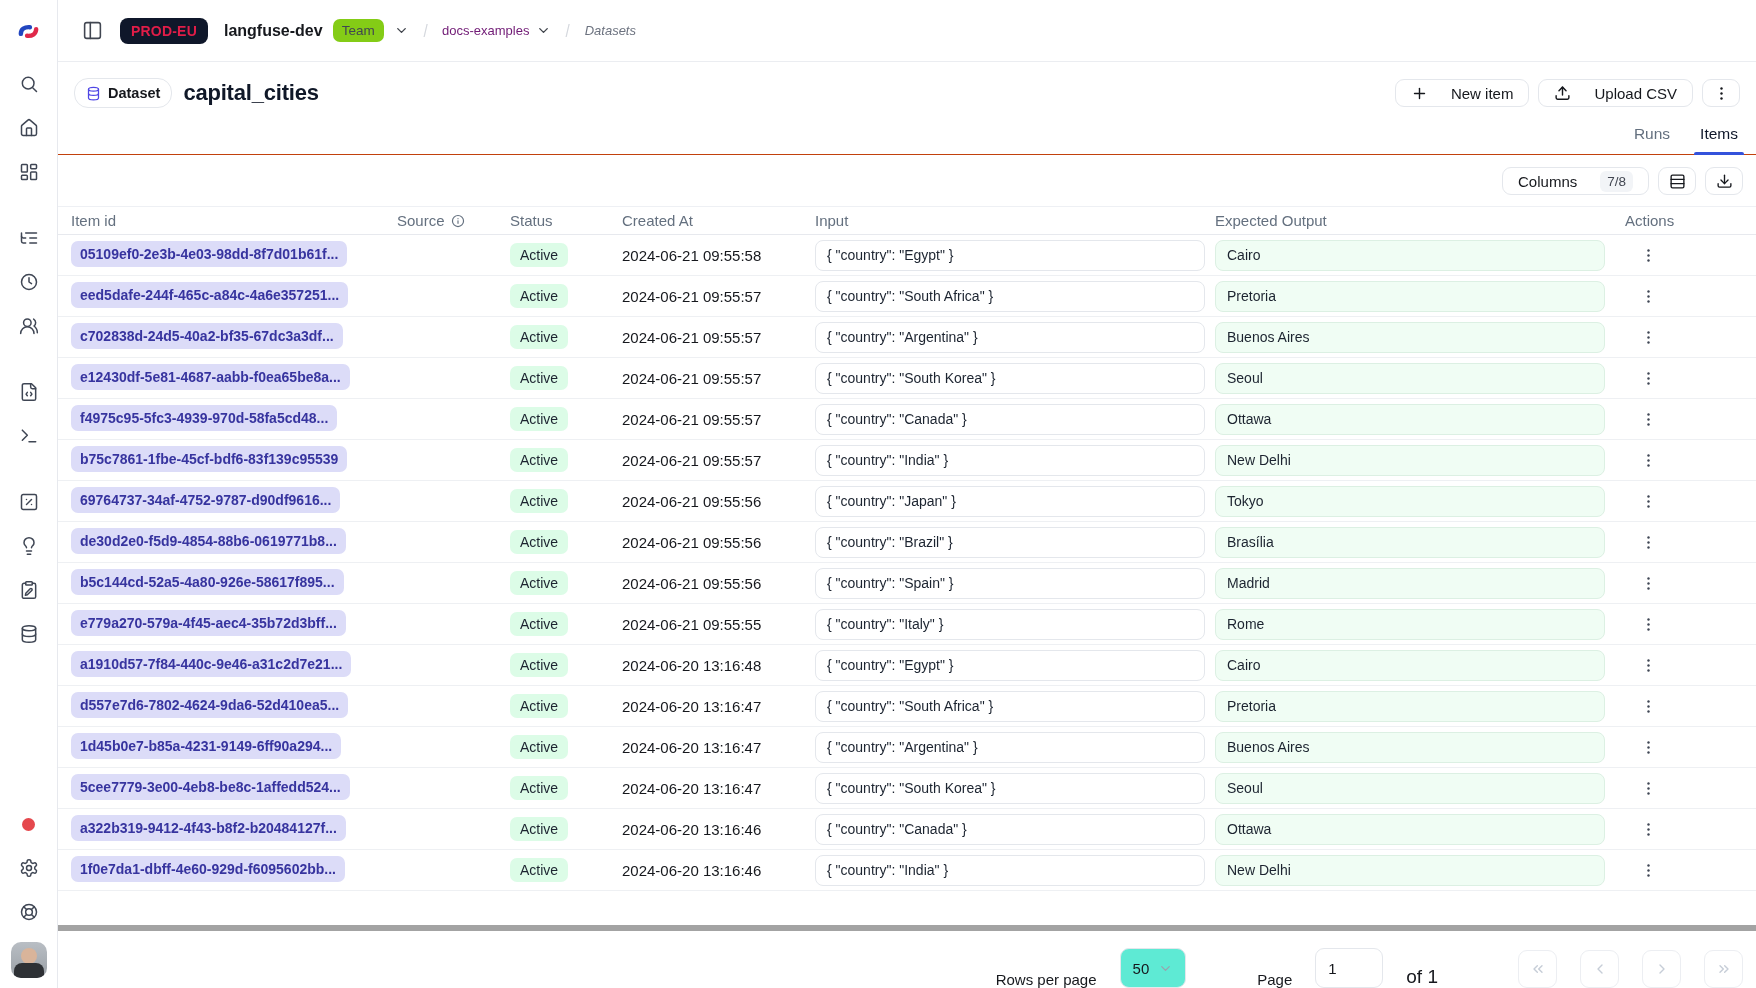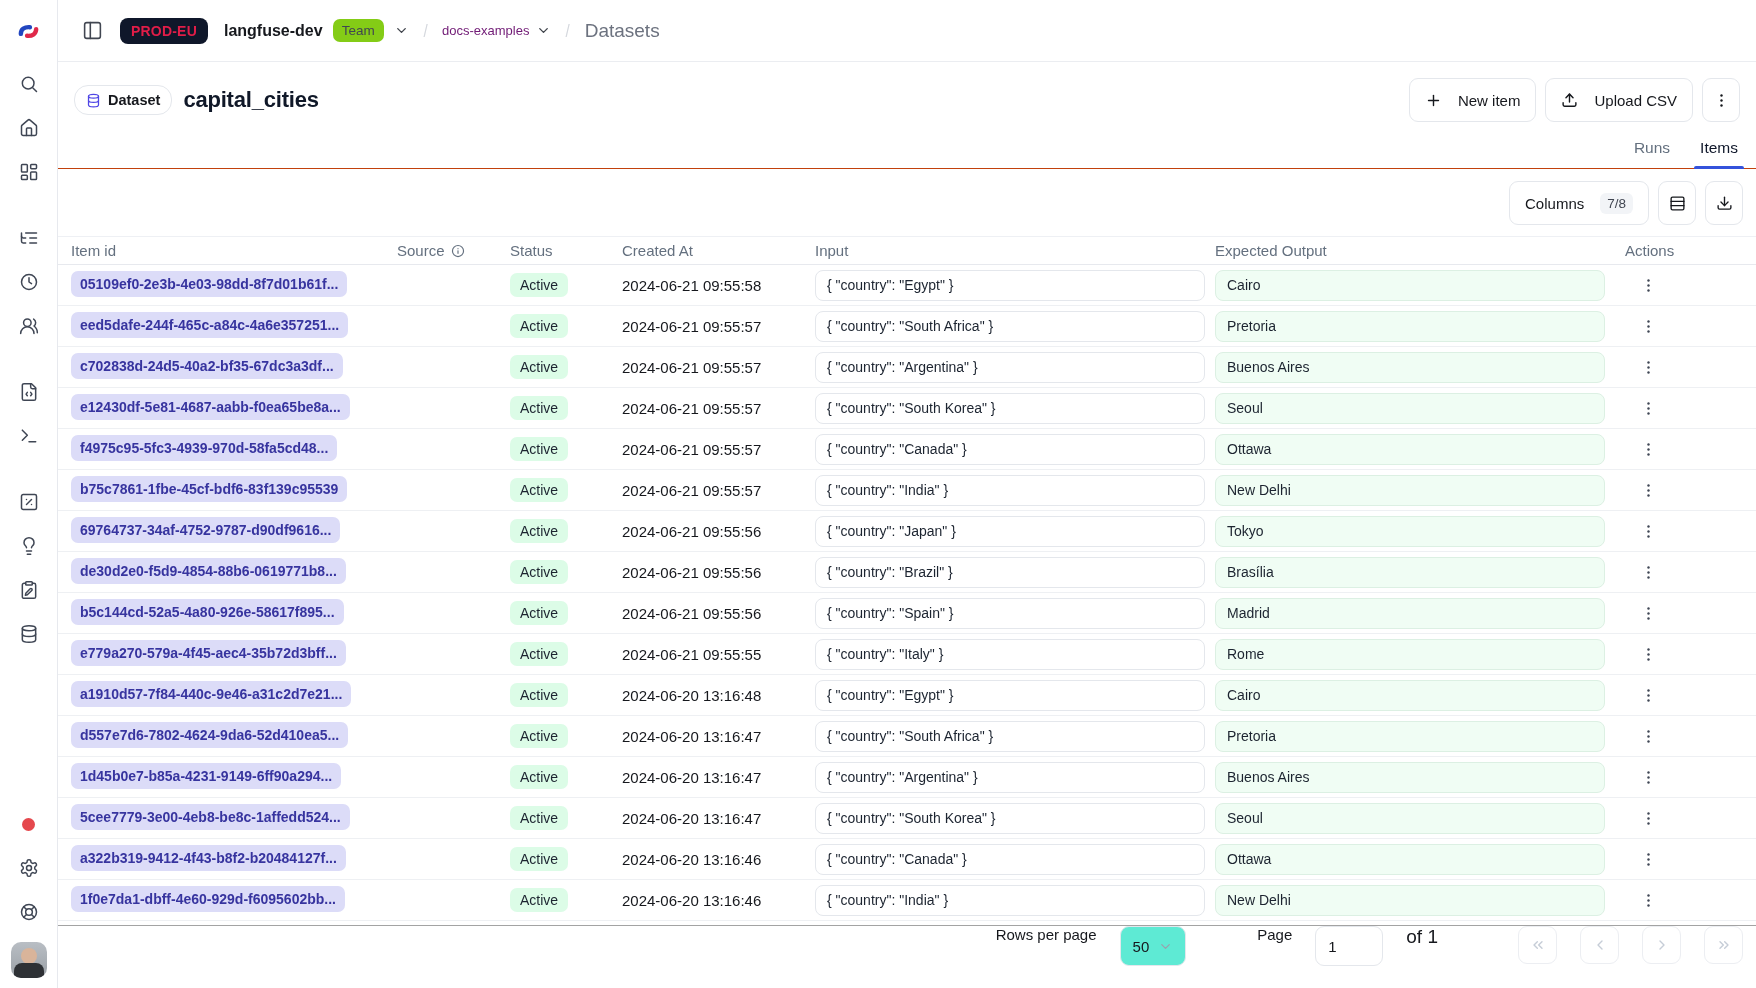--- a/index.html
+++ b/index.html
@@ -51,36 +51,36 @@
     padding:5px 11px; border-radius:8px; letter-spacing:.2px;
   }
   .crumb-org { font-size:16px; font-weight:600; color:#16181d; margin-left:6px; }
   .team-badge {
     background:#84cc16; color:#414651; font-size:13.5px; font-weight:500;
     padding:4px 9px; border-radius:7px;
   }
   .crumb-chevron { color:#40444c; display:flex; align-items:center; cursor:pointer; }
   .crumb-slash { color:#d5d8de; font-size:19px; font-weight:300; padding:0 4px; transform:scaleX(.8); }
   .crumb-project { font-size:13px; font-weight:500; color:#701a75; display:flex; align-items:center; gap:7px; cursor:pointer; }
-  .crumb-section { font-size:19px; color:#6c727f; }
+  .crumb-section { font-size:13px; color:#6c727f;font-style:italic; }
 
   
   .page-head {
     display:flex; align-items:center; padding:16px 16px 6px 16px;
   }
   .ds-badge {
     display:flex; align-items:center; gap:7px; border:1px solid #e4e7ec;
     border-radius:14px; padding:6px 11px; background:#fff;
   }
   .ds-badge-label { font-size:14.5px; font-weight:600; color:#16181d; }
   .page-title { font-size:22px; font-weight:700; color:#101828; margin-left:11px; letter-spacing:-.2px; }
   .head-actions { margin-left:auto; display:flex; align-items:center; gap:9px; }
   .btn {
-    display:flex; align-items:center; gap:16px; background:#fff; border:1px solid #e4e7ec;
-    border-radius:9px; height:44px; padding:0 15px; font-size:15px; font-weight:500;
+    display:flex; align-items:center; gap:23px; background:#fff; border:1px solid #e4e7ec;
+    border-radius:9px; height:28px; padding:0 15px; font-size:15px; font-weight:500;
     color:#16181d; cursor:pointer; font-family:inherit;
   }
   .btn-icon-only { width:38px; padding:0; justify-content:center; }
 
   
   .tabs { display:flex; gap:26px; padding:2px 16px 0 16px; border-bottom:1px solid #c2410c;justify-content:flex-end; }
   .tab {
     padding:9px 2px 11px 2px; font-size:15.5px; font-weight:500; color:#64707f;
     cursor:pointer; position:relative; background:none; border:none; font-family:inherit;
   }
@@ -125,22 +125,22 @@
   }
   .io-box.expected { background:#f0fdf4; border-color:#dcf0e3; }
   .kebab-btn {
     width:30px; height:30px; margin-left:18px; border:none; background:transparent;
     border-radius:7px; display:flex; align-items:center; justify-content:center;
     color:#3f4654; cursor:pointer;
   }
 
   
   .pagination {
-    border-top:1px solid #a3a3a3; height:63px; flex-shrink:0;
-    display:flex; align-items:flex-start; justify-content:flex-end; gap:23px; padding:0 13px;
+    border-top:6px solid #a3a3a3; height:63px; flex-shrink:0;
+    display:flex; align-items:flex-end; justify-content:flex-end; gap:23px; padding:0 13px;
   }
   .pg-label { font-size:15px; color:#16181d; }
   .select-box {
     display:flex; align-items:center; gap:9px; border:1px solid #e4e7ec; border-radius:9px;
     height:40px; padding:0 12px; background:#5eead4; font-size:15px; color:#16181d; cursor:pointer;
     margin-right:48px;
   }
   .page-input {
     width:68px; height:40px; border:1px solid #e4e7ec; border-radius:9px; background:#fff;
     font-size:15px; color:#16181d; padding:0 12px; font-family:inherit;

